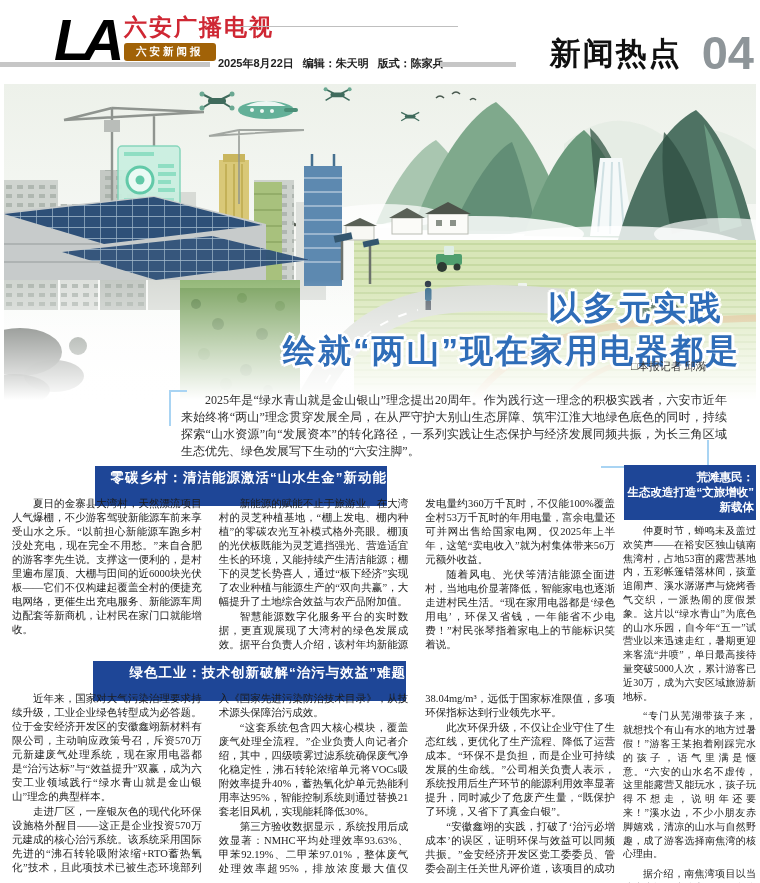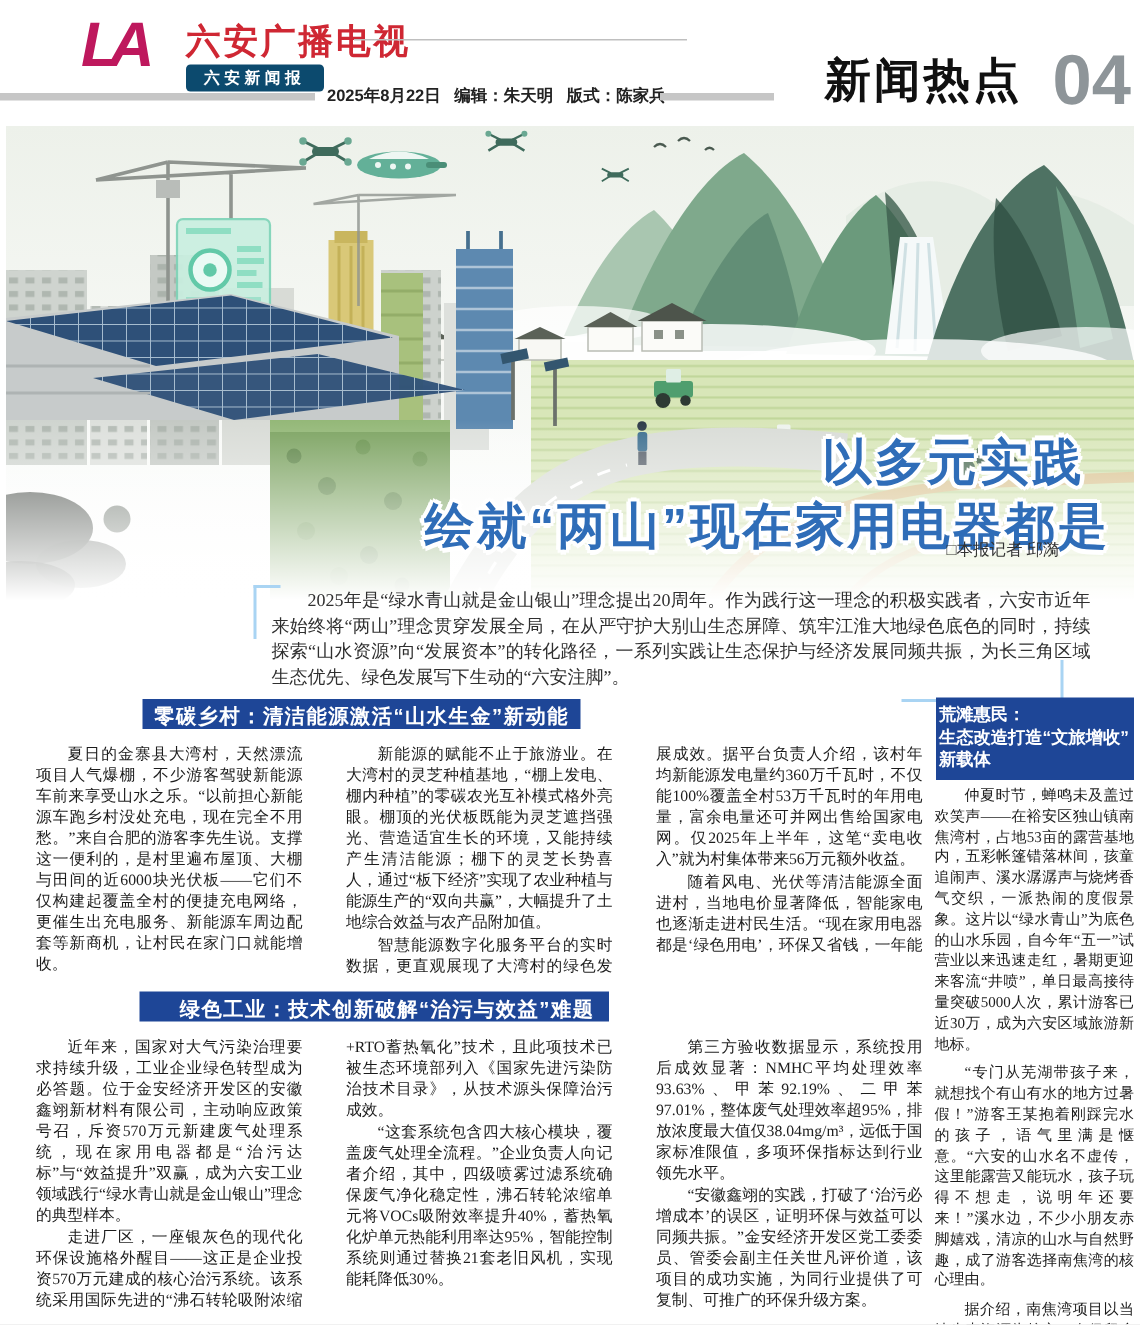--- a/index.html
+++ b/index.html
@@ -2,25 +2,25 @@
 <html><head>
 <meta charset="utf-8">
 <style>
   html,body{margin:0;padding:0;background:#e8e8e8;}
   .page{position:relative;width:760px;height:883px;background:#ffffff;overflow:hidden;
         font-family:"Liberation Serif","DejaVu Serif",serif;color:#1c1c1c;}
 
   
   .masthead{position:absolute;left:0;top:0;width:760px;height:84px;}
   .logo-mark{position:absolute;left:54px;top:6px;font-family:"Liberation Sans",sans-serif;
-             font-weight:900;font-style:italic;font-size:42px;color:#be185d;letter-spacing:-7px;}
+             font-weight:900;font-style:italic;font-size:58px;color:#000000;letter-spacing:-7px;}
   .station-name{position:absolute;left:124px;top:12px;font-weight:700;font-size:23px;color:#cf2733;
                 letter-spacing:2px;font-family:"Liberation Serif",serif;}
   .logo-rule{position:absolute;left:236px;top:26px;width:222px;height:1px;background:#bfbfbf;}
-  .paper-badge{position:absolute;left:124px;top:43px;background:#0c4a6e;color:#fff;
+  .paper-badge{position:absolute;left:124px;top:43px;background:#a16207;color:#fff;
                font-size:10.5px;font-weight:700;letter-spacing:3px;padding:2px 12px;border-radius:3px;}
   .dateline{position:absolute;left:0;top:56px;width:560px;height:20px;}
   .date-bar-left{position:absolute;left:0;top:6px;width:210px;height:5px;background:#c6c6c6;}
   .date-bar-right{position:absolute;left:440px;top:6px;width:76px;height:5px;background:#c6c6c6;}
   .date-text{position:absolute;left:218px;top:0;width:220px;font-family:"Liberation Sans",sans-serif;
              font-size:11px;font-weight:700;color:#222;white-space:nowrap;}
   .date-text span{margin-right:9px;}
   .page-tag{position:absolute;right:6px;top:34px;display:flex;align-items:center;
             font-family:"Liberation Sans",sans-serif;}
   .page-tag .tag-label{font-size:31px;font-weight:900;color:#101010;letter-spacing:2px;line-height:1;}
@@ -43,37 +43,37 @@
   
   .intro{position:absolute;left:181px;top:392px;width:546px;font-size:12px;line-height:17px;
          color:#2f2f2f;text-align:justify;}
   .intro p{margin:0;text-indent:2em;}
   .intro::before{content:"";position:absolute;left:-12px;top:-2px;width:16px;height:34px;
                  border-left:2px solid #a9d4f3;border-top:2px solid #a9d4f3;}
   .intro::after{content:"";position:absolute;right:18px;bottom:-8px;width:106px;height:26px;
                 border-right:2px solid #a9d4f3;border-bottom:2px solid #a9d4f3;}
 
   
-  .sec-bar{position:absolute;height:20px;line-height:24px;background:#1e4697;color:#fff;
+  .sec-bar{position:absolute;height:40px;line-height:24px;background:#1e4697;color:#fff;
            font-family:"Liberation Sans",sans-serif;font-weight:700;font-size:13.5px;
-           text-align:center;letter-spacing:1px;}
+           text-align:right;letter-spacing:1px;}
   .sec1-bar{left:95px;top:466px;width:292px;}
   .sec2-bar{left:93px;top:661px;width:296px;padding-left:17px;}
 
   
   .cols3{position:absolute;left:8px;width:607px;column-count:3;column-gap:13px;column-fill:auto;
          overflow:hidden;text-align:justify;}
-  .cols3 p{margin:0 0 1px 16px;text-indent:2em;font-size:10.5px;line-height:14px;color:#1c1c1c;}
+  .cols3 p{margin:0 0 1px 4px;text-indent:2em;font-size:10.5px;line-height:14px;color:#1c1c1c;}
   .sec1-cols{top:497px;height:160px;}
   .sec2-cols{top:692px;height:191px;}
 
   
   .rail-head{position:absolute;left:624px;top:465px;width:132px;background:#1e4697;color:#fff;
              font-family:"Liberation Sans",sans-serif;font-weight:700;font-size:11.5px;
-             line-height:15px;text-align:left;padding:5px 2px;box-sizing:border-box;}
+             line-height:15px;text-align:right;padding:5px 2px;box-sizing:border-box;}
   .rail-body{position:absolute;left:623px;top:524px;width:133px;height:359px;overflow:hidden;
              text-align:justify;}
   .rail-body p{margin:0 0 6px 0;text-indent:2em;font-size:10px;line-height:13.8px;color:#1c1c1c;}
 </style>
 </head>
 <body>
 
 <div class="page">
 
   <div class="masthead">
@@ -337,20 +337,21 @@
     <p>随着风电、光伏等清洁能源全面进村，当地电价显著降低，智能家电也逐渐走进村民生活。“现在家用电器都是‘绿色用电’，环保又省钱，一年能省不少电费！”村民张琴指着家电上的节能标识笑着说。</p>
 
   </div>
 
   <div class="sec-bar sec2-bar">绿色工业：技术创新破解“治污与效益”难题</div>
   <div class="cols3 sec2-cols">
     <p>近年来，国家对大气污染治理要求持续升级，工业企业绿色转型成为必答题。位于金安经济开发区的安徽鑫翊新材料有限公司，主动响应政策号召，斥资570万元新建废气处理系统，现在家用电器都是“治污达标”与“效益提升”双赢，成为六安工业领域践行“绿水青山就是金山银山”理念的典型样本。</p>
     <p>走进厂区，一座银灰色的现代化环保设施格外醒目——这正是企业投资570万元建成的核心治污系统。该系统采用国际先进的“沸石转轮吸附浓缩+RTO蓄热氧化”技术，且此项技术已被生态环境部列入《国家先进污染防治技术目录》，从技术源头保障治污成效。</p>
     <p>“这套系统包含四大核心模块，覆盖废气处理全流程。”企业负责人向记者介绍，其中，四级喷雾过滤系统确保废气净化稳定性，沸石转轮浓缩单元将VOCs吸附效率提升40%，蓄热氧化炉单元热能利用率达95%，智能控制系统则通过替换21套老旧风机，实现能耗降低30%。</p>
     <p>第三方验收数据显示，系统投用后成效显著：NMHC平均处理效率93.63%、甲苯92.19%、二甲苯97.01%，整体废气处理效率超95%，排放浓度最大值仅38.04mg/m³，远低于国家标准限值，多项环保指标达到行业领先水平。</p>
+    <p>此次环保升级，不仅让企业守住了生态红线，更优化了生产流程、降低了运营成本。“环保不是负担，而是企业可持续发展的生命线。”公司相关负责人表示，系统投用后生产环节的能源利用效率显著提升，同时减少了危废产生量，“既保护了环境，又省下了真金白银”。</p>
     <p>“安徽鑫翊的实践，打破了‘治污必增成本’的误区，证明环保与效益可以同频共振。”金安经济开发区党工委委员、管委会副主任关世凡评价道，该项目的成功实施，为同行业提供了可复制、可推广的环保升级方案。</p>
   </div>
 
   <div class="rail-head">
     <div>荒滩惠民：</div>
     <div>生态改造打造“文旅增收”</div>
     <div>新载体</div>
   </div>
   <div class="rail-body">
     <p>仲夏时节，蝉鸣未及盖过欢笑声——在裕安区独山镇南焦湾村，占地53亩的露营基地内，五彩帐篷错落林间，孩童追闹声、溪水潺潺声与烧烤香气交织，一派热闹的度假景象。这片以“绿水青山”为底色的山水乐园，自今年“五一”试营业以来迅速走红，暑期更迎来客流“井喷”，单日最高接待量突破5000人次，累计游客已近30万，成为六安区域旅游新地标。</p>

